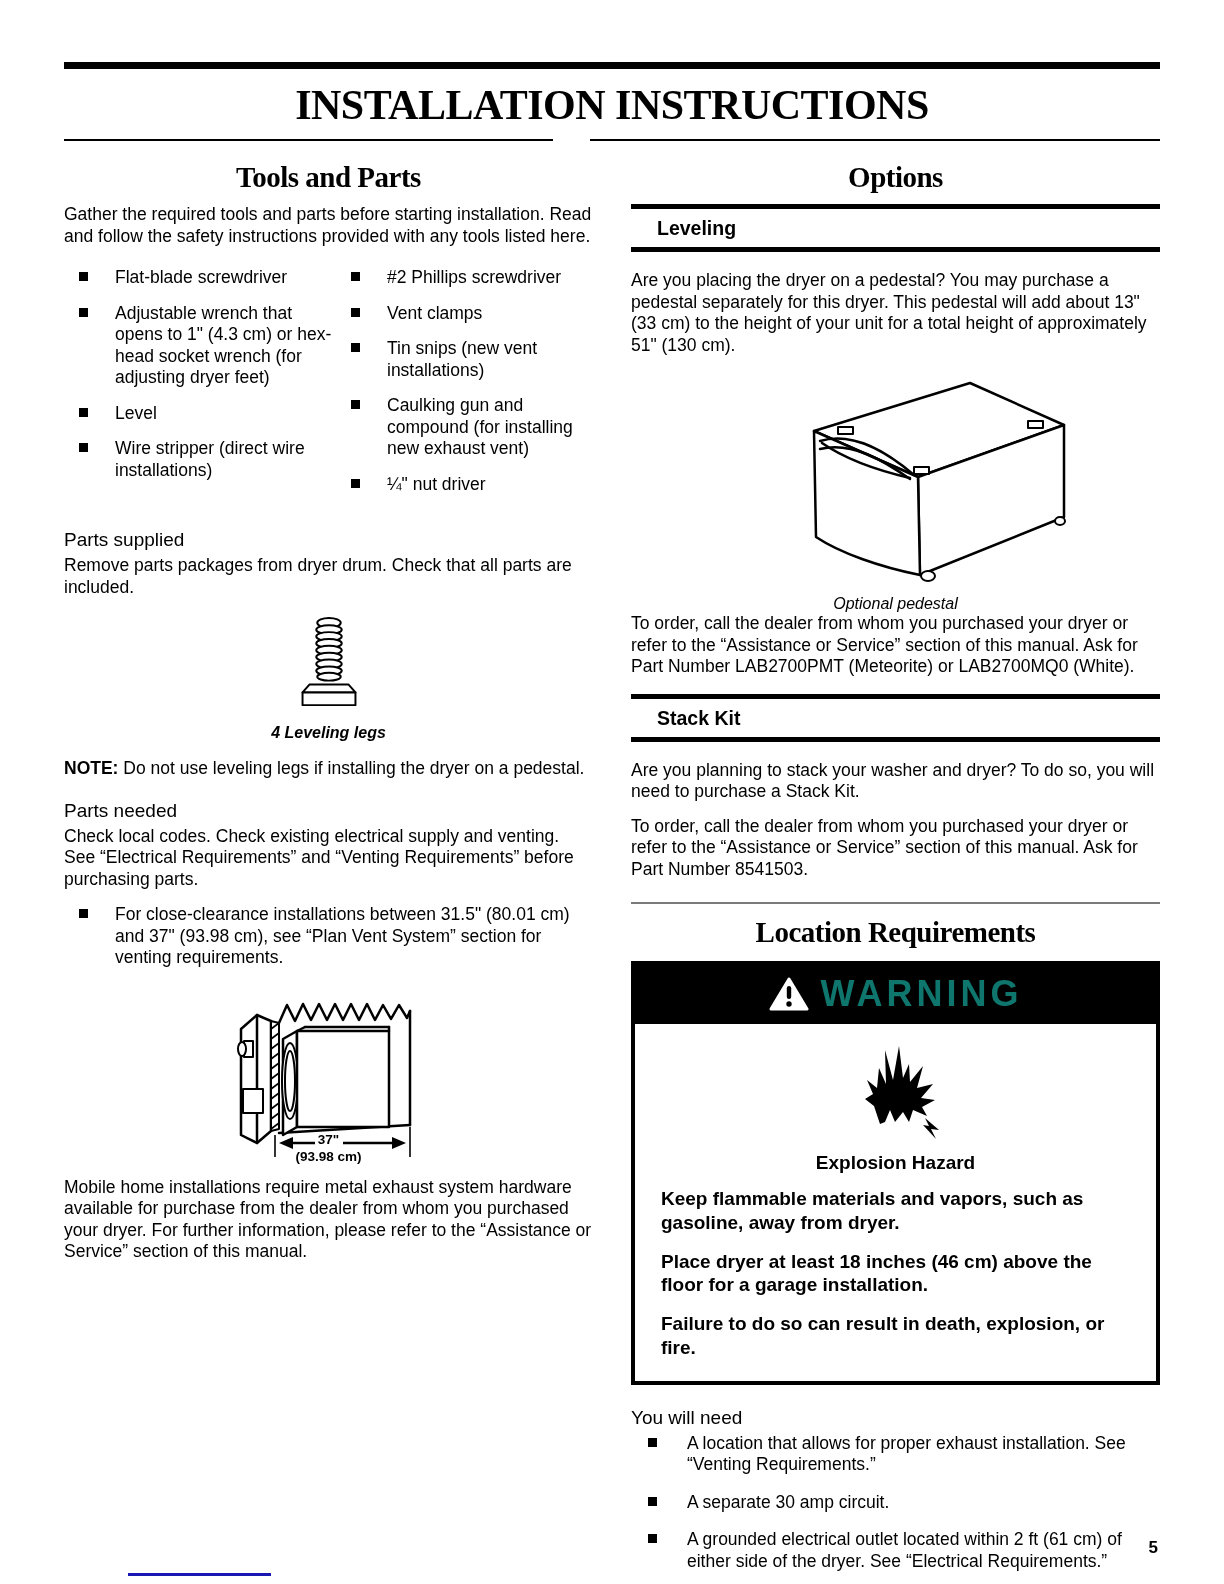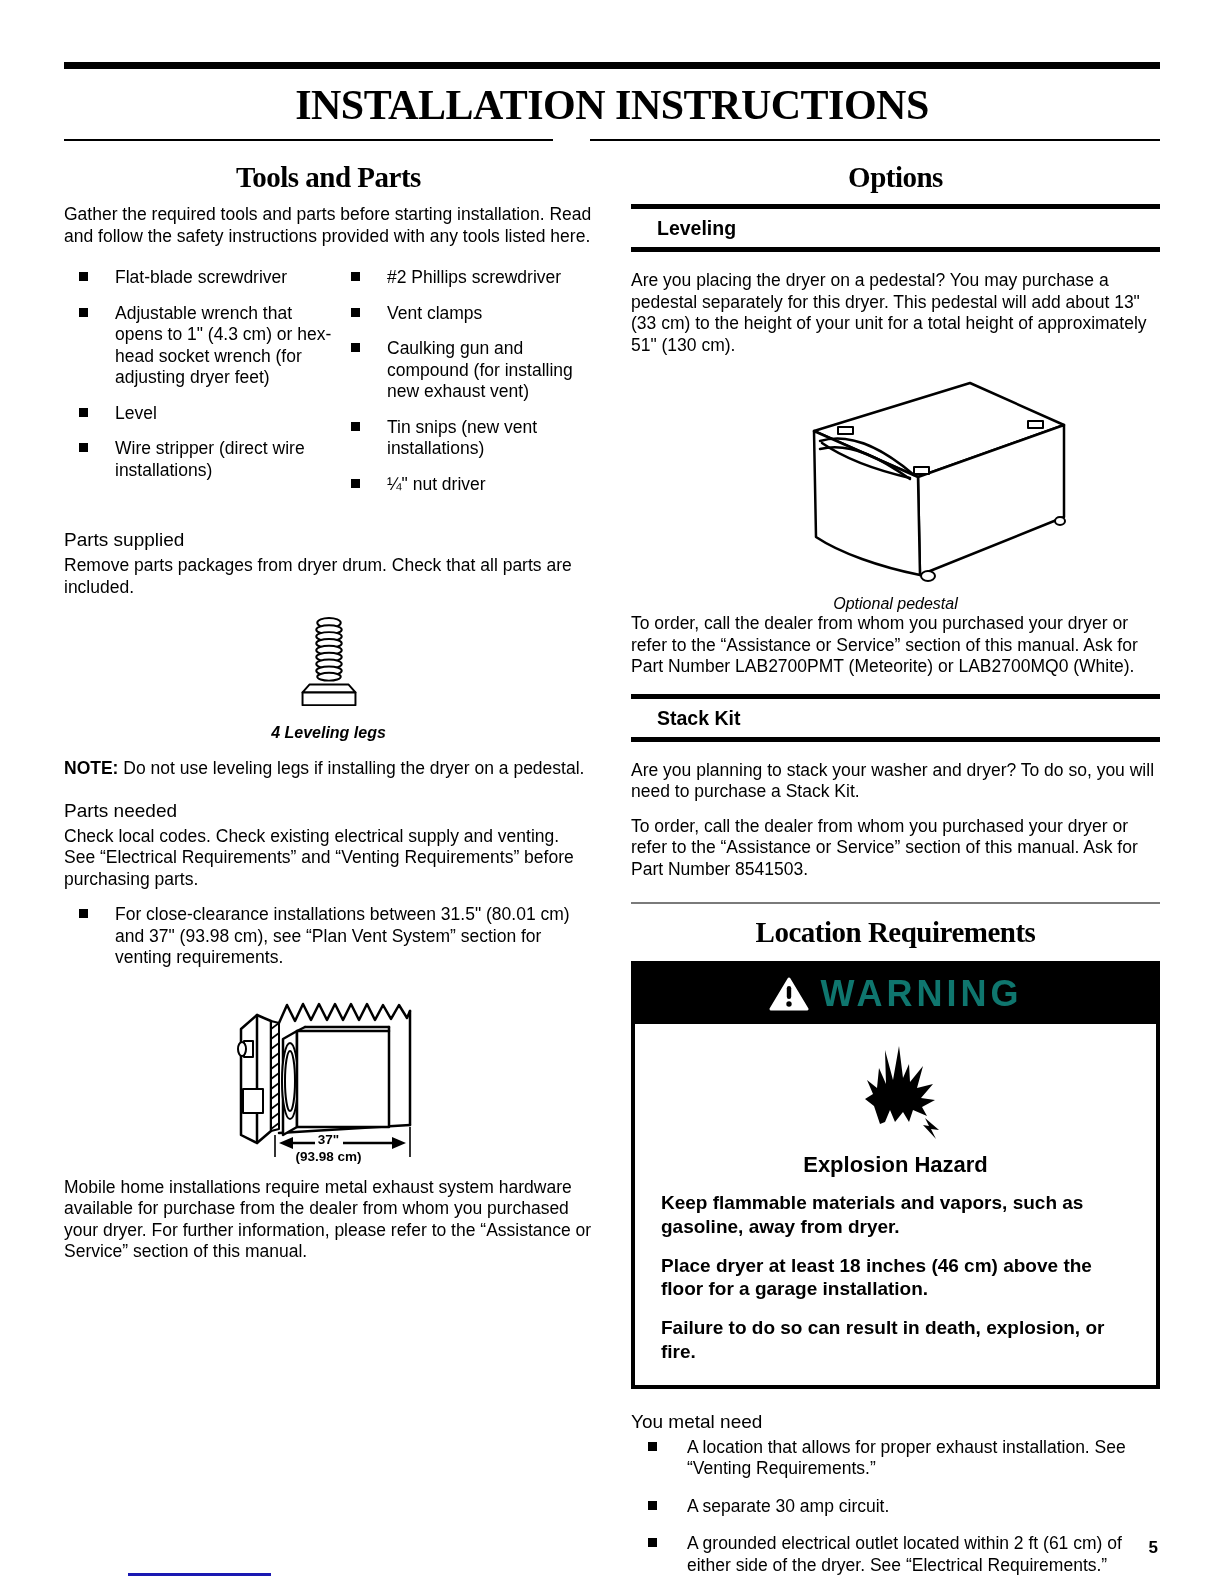--- a/index.html
+++ b/index.html
@@ -70,21 +70,21 @@
 
   .warning-box { border:4px solid #000; margin:12px 0 22px 0; }
   .warning-banner {
     background:#000; color:#0f766e;
     display:flex; align-items:center; justify-content:center; gap:12px;
     padding:8px 0 9px 0;
   }
   .warning-banner .w-word { font-size:36px; font-weight:bold; letter-spacing:4px; }
   .warning-body { padding:16px 26px 6px 26px; }
   .warning-body .explosion { display:block; margin:2px auto 10px auto; }
-  .hazard-title { text-align:center; font-weight:bold; font-size:22px; margin:2px 0 13px 0; }
+  .hazard-title { text-align:center; font-weight:bold; font-size:19px; margin:2px 0 13px 0; }
   .warning-body p.wline { font-weight:bold; font-size:19px; line-height:1.25; margin:0 0 15px 0; }
 
   .ywn-list { padding-left:17px; }
   .ywn-list .bullet-item { margin-bottom:16px; }
   .ywn-list .sq { margin-right:30px; }
 
   .page-number { position:absolute; right:66px; bottom:26px; font-size:17px; font-weight:bold; }
   .footer-blue-line { position:absolute; left:128px; bottom:8px; width:143px; height:3px; background:#1a18b2; }
 
   svg .ln { fill:none; stroke:#000; stroke-width:2.5; stroke-linejoin:round; stroke-linecap:round; }
@@ -133,25 +133,25 @@
           <div class="bullet-item">
             <span class="sq"></span>
             <span>#2 Phillips screwdriver</span>
           </div>
           <div class="bullet-item">
             <span class="sq"></span>
             <span>Vent clamps</span>
           </div>
           <div class="bullet-item">
             <span class="sq"></span>
+            <span>Tin snips (new vent installations)</span>
+          </div>
+          <div class="bullet-item">
+            <span class="sq"></span>
             <span>Caulking gun and compound (for installing new exhaust vent)</span>
-          </div>
-          <div class="bullet-item">
-            <span class="sq"></span>
-            <span>Tin snips (new vent installations)</span>
           </div>
           <div class="bullet-item">
             <span class="sq"></span>
             <span>¼" nut driver</span>
           </div>
         </div>
       </div>
 
       <h3 class="sub-head">Parts supplied</h3>
       <p class="body-text">Remove parts packages from dryer drum. Check that all parts are included.</p>
@@ -289,21 +289,21 @@
             <polygon fill="#000" points="37,82 31,64 22,57 30,52 24,38 34,46 36,26 43,42 42,8 50,38 56,4 60,36 66,22 67,40 80,24 74,46 90,42 78,56 92,58 79,65 84,74 70,68 66,80 60,70 52,80 47,68 42,80"></polygon>
             <polygon fill="#000" points="82,76 96,88 88,87 93,97 80,83 86,84"></polygon>
           </svg>
           <div class="hazard-title">Explosion Hazard</div>
           <p class="wline">Keep flammable materials and vapors, such as gasoline, away from dryer.</p>
           <p class="wline">Place dryer at least 18 inches (46 cm) above the floor for a garage installation.</p>
           <p class="wline">Failure to do so can result in death, explosion, or fire.</p>
         </div>
       </div>
 
-      <h3 class="sub-head">You metal need</h3>
+      <h3 class="sub-head">You will need</h3>
       <div class="ywn-list">
         <div class="bullet-item">
           <span class="sq"></span>
           <span>A location that allows for proper exhaust installation. See “Venting Requirements.”</span>
         </div>
         <div class="bullet-item">
           <span class="sq"></span>
           <span>A separate 30 amp circuit.</span>
         </div>
         <div class="bullet-item">

